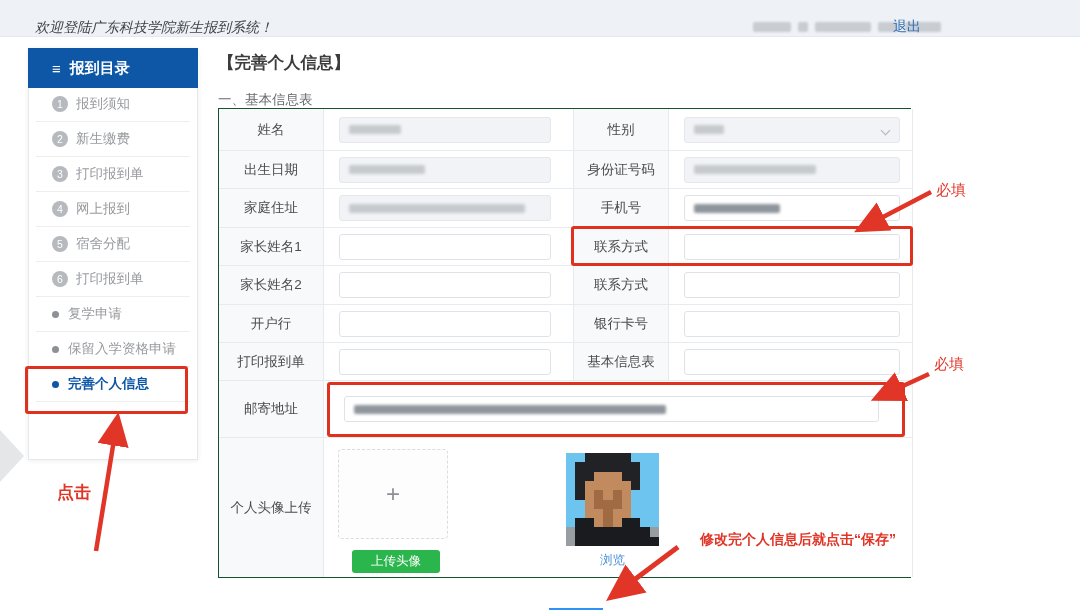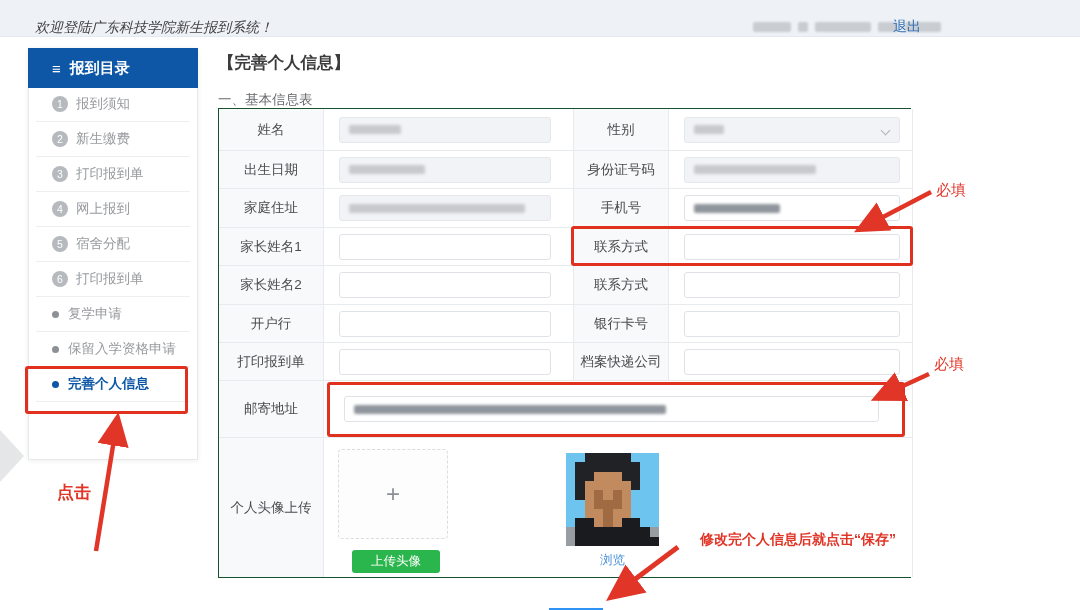--- a/index.html
+++ b/index.html
@@ -214,21 +214,21 @@
       </div>
     <div class="cell lbl">银行卡号</div>
     <div class="cell inp">
         <div class="input w2"></div>
       </div>
 
     <div class="cell lbl">打印报到单</div>
     <div class="cell inp">
         <div class="input w1"></div>
       </div>
-    <div class="cell lbl">档案快递公司</div>
+    <div class="cell lbl">基本信息表</div>
     <div class="cell inp">
         <div class="input w2"></div>
       </div>
 
     <div class="cell lbl">邮寄地址</div>
     <div class="cell inp span3">
         <div class="input mail-input">
           <span class="blur dark" style="width:312px"></span>
         </div>
       </div>

